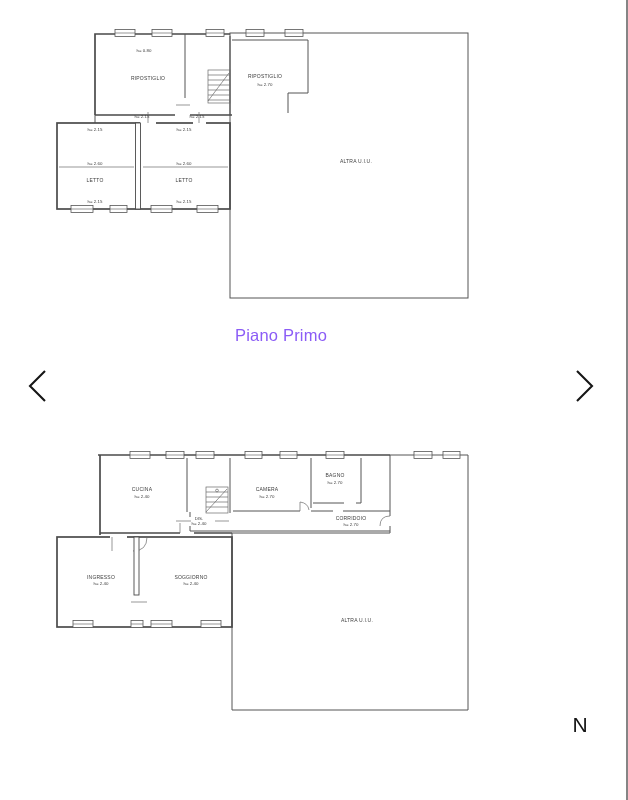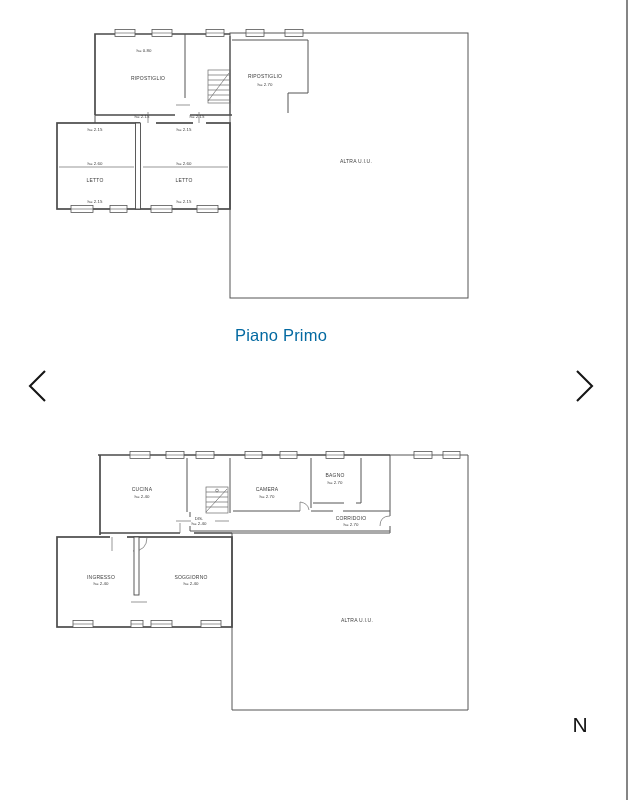--- a/index.html
+++ b/index.html
@@ -9,21 +9,21 @@
   .plan{position:absolute;}
   .plan text{text-anchor:middle;fill:#3d3d3d;font-family:"Liberation Sans",sans-serif;}
   .rl{font-size:5px;letter-spacing:.2px;}
   .hl{font-size:4.4px;}
   .w1{stroke:#4a4a4a;stroke-width:1.7;fill:none;}
   .w2{stroke:#555;stroke-width:1;fill:none;}
   .w3{stroke:#6a6a6a;stroke-width:.7;fill:none;}
   .win{fill:#ffffff;stroke:#555;stroke-width:.8;}
   .winfill{fill:#ffffff;stroke:#4a4a4a;stroke-width:.9;}
   .gap{fill:#ffffff;stroke:none;}
-  .caption{position:absolute;width:200px;text-align:center;font-size:16.5px;color:#0369a1;letter-spacing:.2px;}
+  .caption{position:absolute;width:200px;text-align:center;font-size:16.5px;color:#8b5cf6;letter-spacing:.2px;}
   .nav-btn{position:absolute;width:26px;height:36px;cursor:pointer;background:transparent;border:none;padding:0;}
   .nav-btn svg{display:block;}
   .chev{stroke:#161616;stroke-width:2.1;fill:none;}
   .north{position:absolute;left:567px;top:713px;width:26px;text-align:center;
          font-size:21px;color:#141414;}
   .logo-box{position:absolute;left:437px;top:735px;width:191px;height:65px;
             box-sizing:border-box;border-left:2px solid #404040;border-bottom:2px solid #404040;
             background:#ffffff;}
   .brand-text{font-size:30px;font-weight:bold;fill:#7b68ae;letter-spacing:1px;}
   .tagline-text{font-size:9.5px;font-style:italic;fill:#dfa92c;letter-spacing:2.2px;}

